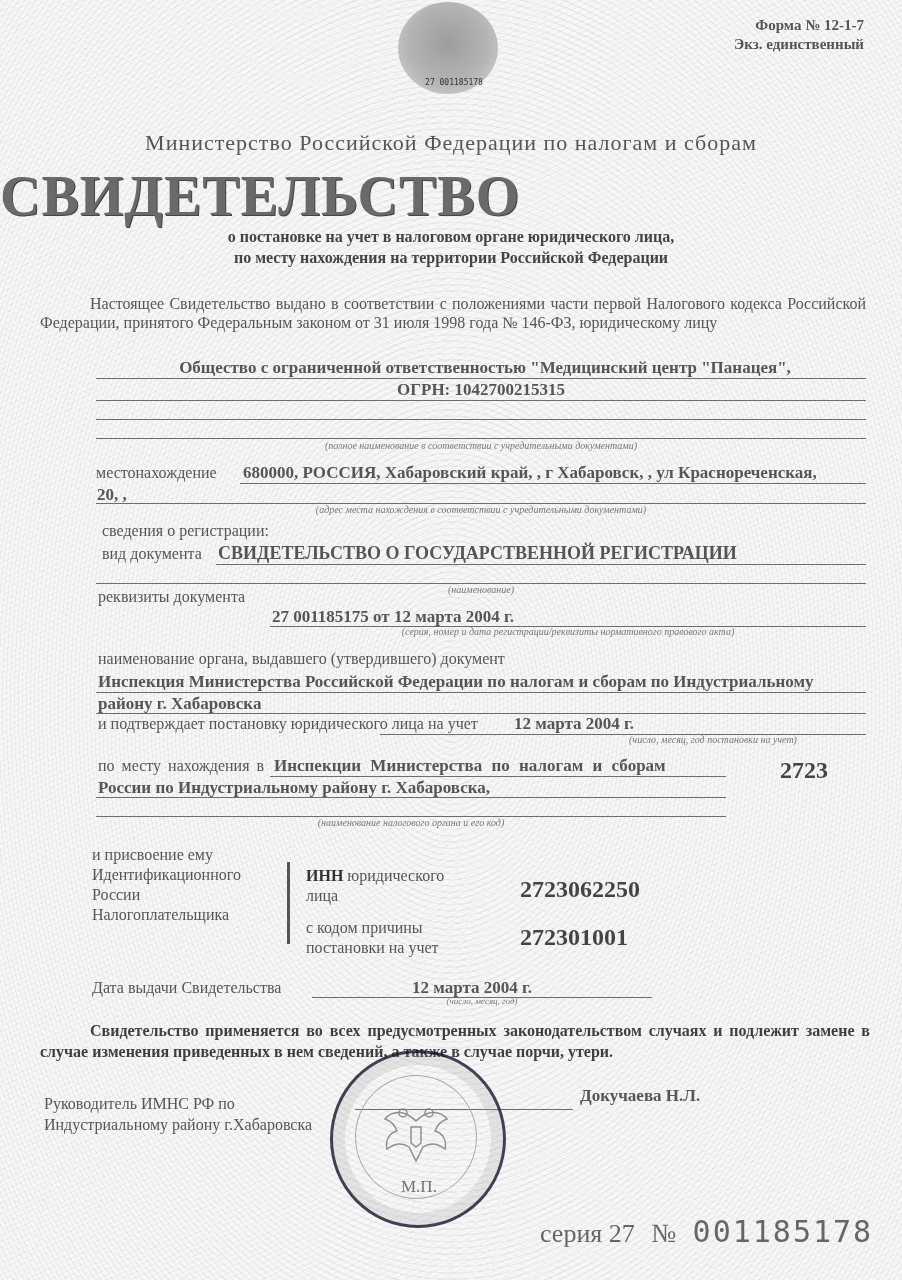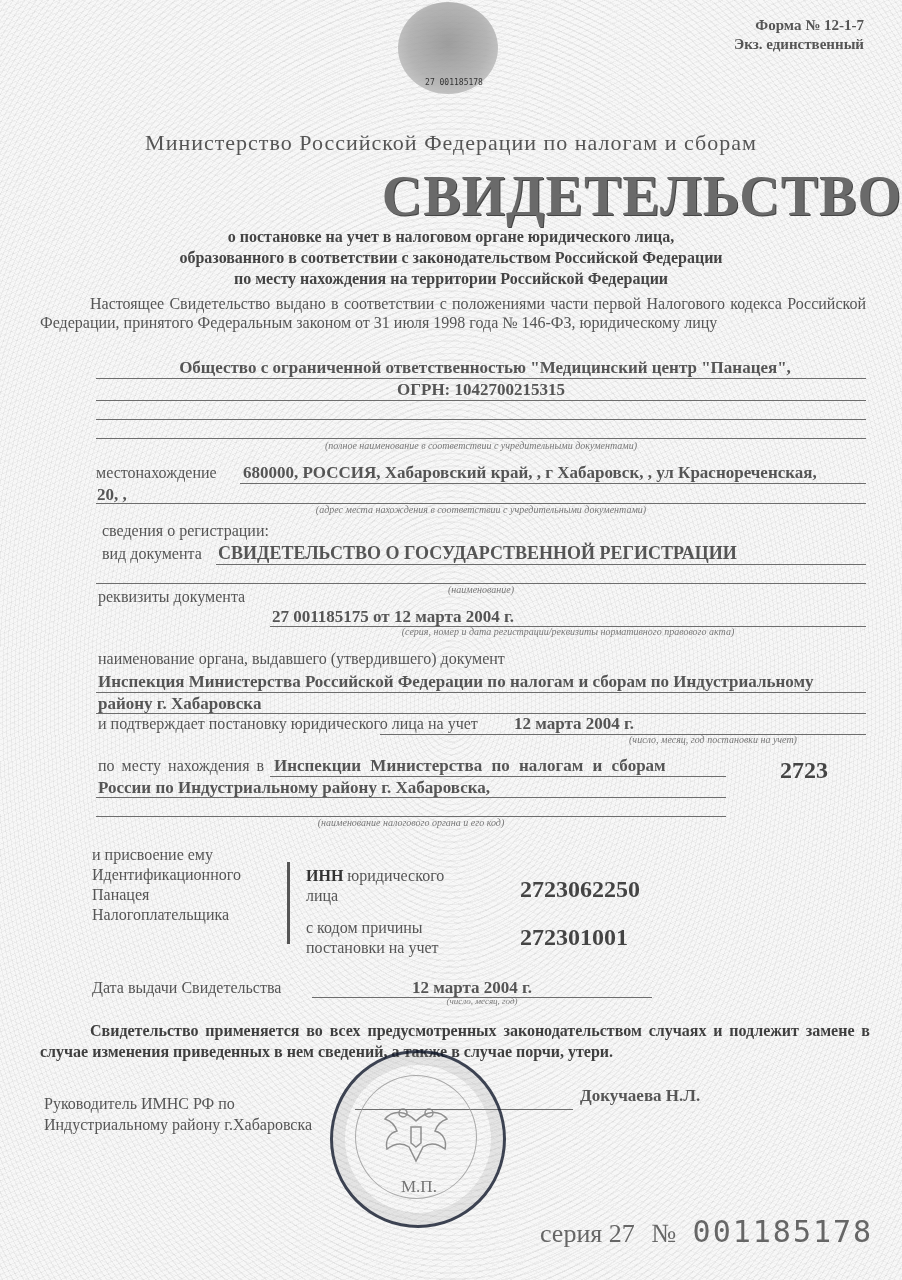--- a/index.html
+++ b/index.html
@@ -22,21 +22,21 @@
     background: radial-gradient(circle at 50% 45%, #8e8e8e 0%, #a9a9a9 55%, #bcbcbc 75%, transparent 78%);
     opacity: 0.85;
   }
   .hologram-num {
     left: 414px; top: 78px; width: 80px; text-align: center;
     font-family: "DejaVu Sans Mono", monospace; font-size: 8px; color: #333;
   }
   .form-no { right: 38px; top: 16px; font-size: 15px; font-weight: bold; color: #555; text-align: right; line-height: 19px; }
   .ministry { left: 0; width: 902px; top: 130px; text-align: center; font-size: 22px; color: #555; letter-spacing: 1px; }
   .title {
-    left: 0; width: 902px; top: 164px; text-align: right;
+    left: 0; width: 902px; top: 164px; text-align: left;
     font-size: 56px; font-weight: bold; color: #6a6a6a; letter-spacing: 1px;
     text-shadow: 1px 1px 0 #444;
   }
   .subtitle { left: 0; width: 902px; top: 226px; text-align: center; font-size: 16px; font-weight: bold; line-height: 21px; color: #444; }
   .intro { left: 40px; width: 826px; top: 294px; font-size: 16px; line-height: 19px; text-align: justify; color: #555; }
   .intro .indent { display: inline-block; width: 50px; }
   .line { position: absolute; height: 1px; background: #6d6d6d; }
   .bold-val { font-weight: bold; color: #3a3a3a; }
   .field { font-size: 16px; color: #555; }
   .caption { font-size: 10px; font-style: italic; color: #777; text-align: center; }
@@ -70,21 +70,20 @@
 <div class="abs form-no">
   <div>Форма № 12-1-7</div>
   <div>Экз. единственный</div>
 </div>
 
 <div class="abs ministry">Министерство Российской Федерации по налогам и сборам</div>
 <div class="abs title">СВИДЕТЕЛЬСТВО</div>
 
 <div class="abs subtitle">
   <div>о постановке на учет в налоговом органе юридического лица,</div>
-  <div>образованного в соответствии с законодательством Российской Федерации</div>
   <div>по месту нахождения на территории Российской Федерации</div>
 </div>
 
 <div class="abs intro"><span class="indent"></span><span>Настоящее Свидетельство выдано в соответствии с положениями части первой Налогового кодекса Российской Федерации, принятого Федеральным законом от 31 июля 1998 года № 146-ФЗ, юридическому лицу</span></div>
 
 <div class="abs field bold-val center" style="left:100px;width:770px;top:358px;font-size:17px;">Общество с ограниченной ответственностью "Медицинский центр "Панацея",</div>
 <div class="line" style="left:96px;top:378px;width:770px;"></div>
 <div class="abs field bold-val center" style="left:96px;width:770px;top:380px;font-size:17px;">ОГРН: 1042700215315</div>
 <div class="line" style="left:96px;top:400px;width:770px;"></div>
 <div class="line" style="left:96px;top:419px;width:770px;"></div>
@@ -125,21 +124,21 @@
 <div class="line" style="left:270px;top:776px;width:456px;"></div>
 <div class="abs field bold-val" style="left:98px;top:778px;font-size:17px;">России по Индустриальному району г. Хабаровска,</div>
 <div class="line" style="left:96px;top:797px;width:630px;"></div>
 <div class="abs inn-num" style="left:780px;top:757px;">2723</div>
 <div class="line" style="left:96px;top:816px;width:630px;"></div>
 <div class="abs caption" style="left:96px;width:630px;top:817px;">(наименование налогового органа и его код)</div>
 
 <div class="abs inn-label" style="left:92px;top:845px;">
   <div>и присвоение ему</div>
   <div>Идентификационного</div>
-  <div>Панацея</div>
+  <div>России</div>
   <div>Налогоплательщика</div>
 </div>
 <div class="abs inn-divider"></div>
 <div class="abs inn-label" style="left:306px;top:866px;">
   <div><b style="color:#333">ИНН</b><span> юридического</span></div>
   <div>лица</div>
 </div>
 <div class="abs inn-num" style="left:520px;top:876px;">2723062250</div>
 <div class="abs inn-label" style="left:306px;top:918px;">
   <div>с кодом причины</div>

